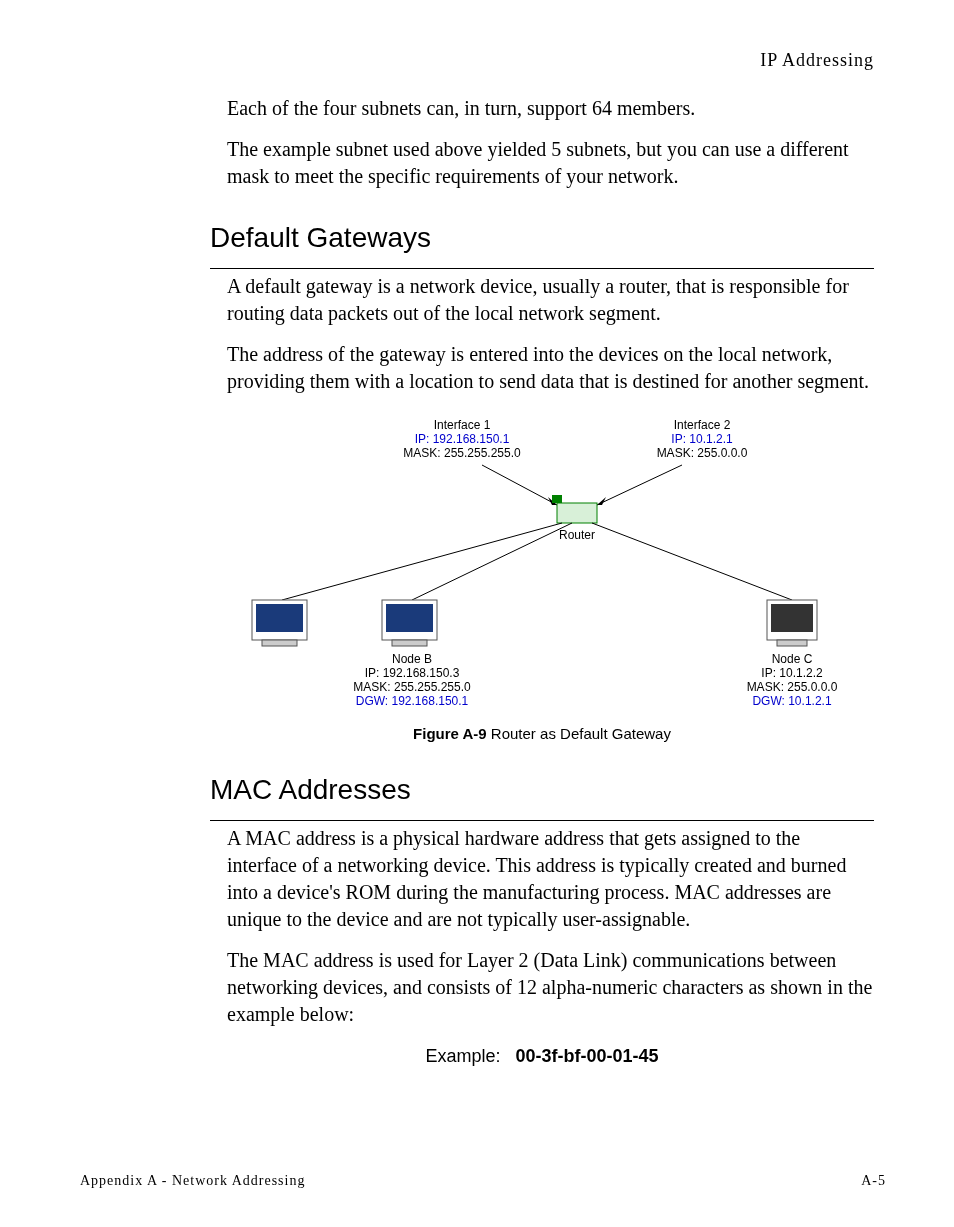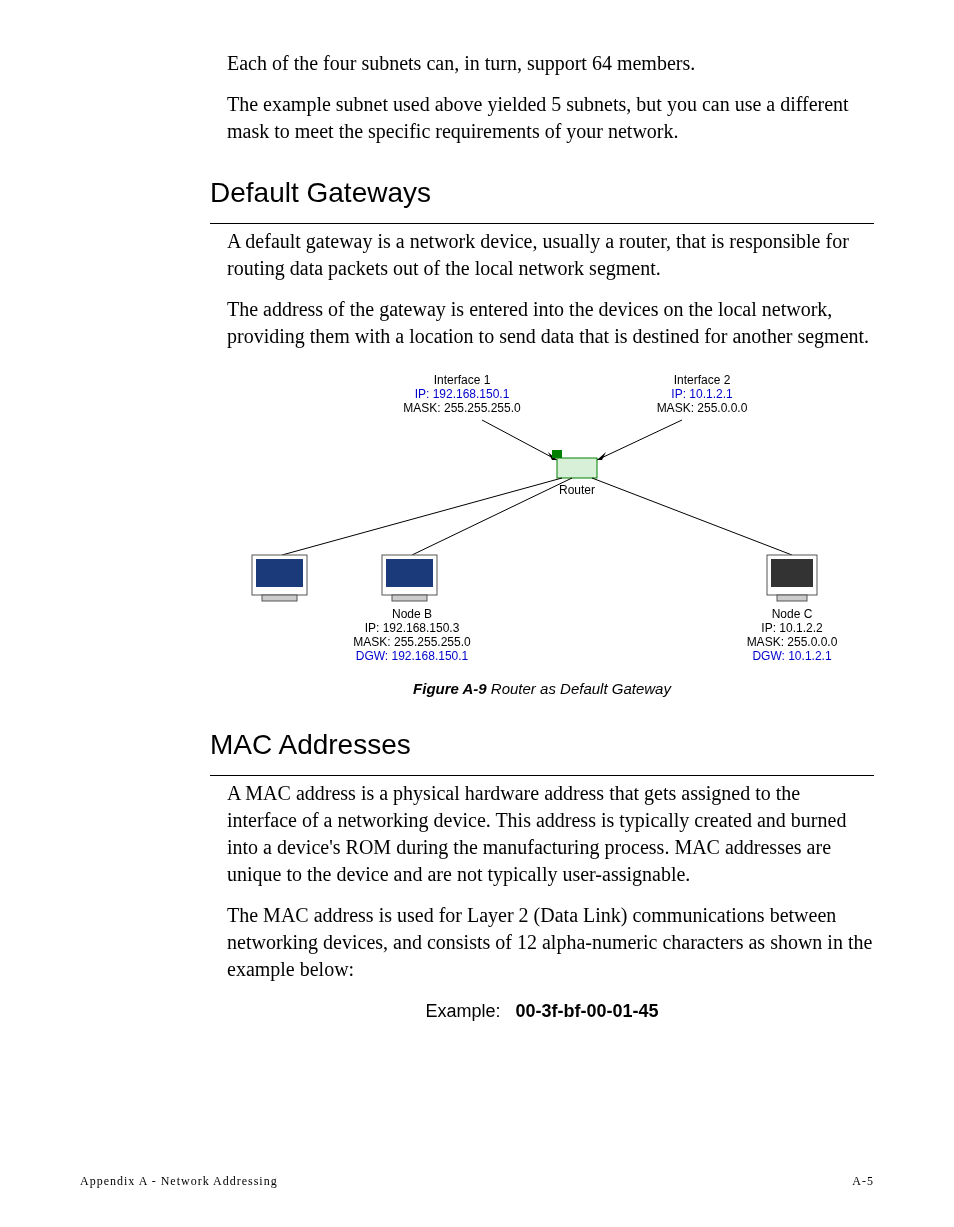--- a/index.html
+++ b/index.html
@@ -45,49 +45,51 @@
   }
   .figure-block {
     margin: 20px 0 10px 130px;
     text-align: center;
   }
   .figure-caption {
     font-family: Arial, Helvetica, sans-serif;
     font-size: 15px;
     text-align: center;
     margin-top: 6px;
-    font-style: italic;
   }
   .figure-caption .fig-label { font-weight: bold; }
   .example-line {
     text-align: center;
     font-family: Arial, Helvetica, sans-serif;
     font-size: 18px;
     margin: 18px 0 0 130px;
   }
   .example-line .label { font-weight: normal; }
   .example-line .mac { font-weight: bold; }
   .footer {
     position: absolute;
     bottom: 38px;
     left: 80px;
-    right: 80px;
+    right: 68px;
     display: flex;
     justify-content: space-between;
-    font-size: 12px;
+    font-size: 14px;
     letter-spacing: 1px;
     align-items: flex-end;
   }
   
   svg text { font-family: Arial, Helvetica, sans-serif; font-size: 12px; }
 </style>
 </head>
 <body>
 <div class="page">
 
+  <div class="running-head">
+    <span>IP Addressing</span>
+  </div>
 
   <div class="body-text">
     <p>Each of the four subnets can, in turn, support 64 members.</p>
     <p>The example subnet used above yielded 5 subnets, but you can use a different mask to meet the specific requirements of your network.</p>
   </div>
 
   <h2 class="section">Default Gateways</h2>
 
   <div class="body-text">
     <p>A default gateway is a network device, usually a router, that is responsible for routing data packets out of the local network segment.</p>

